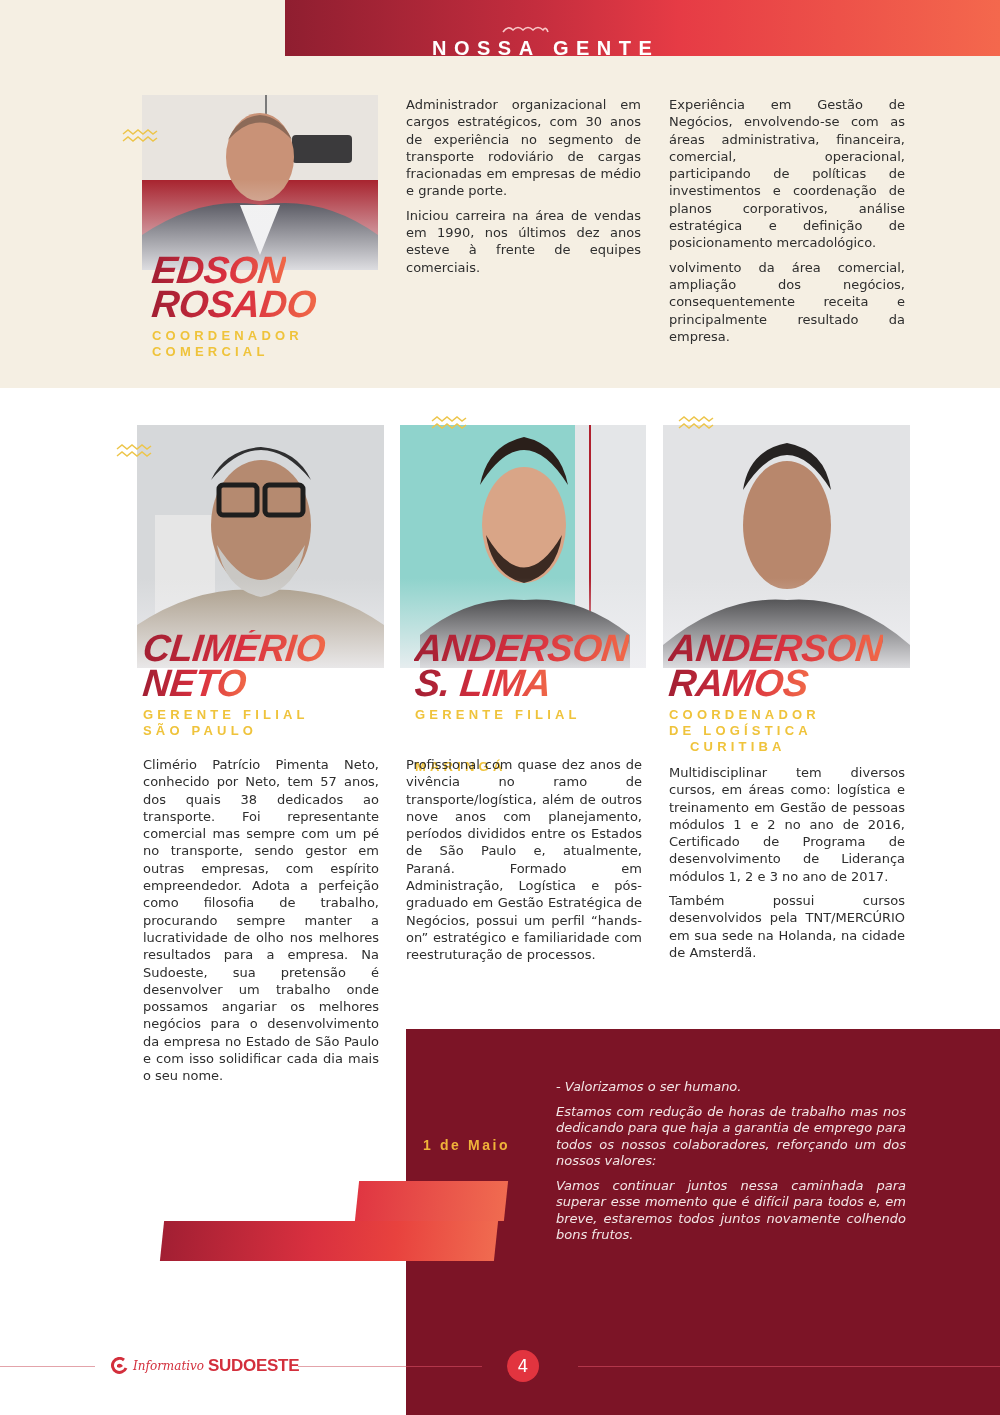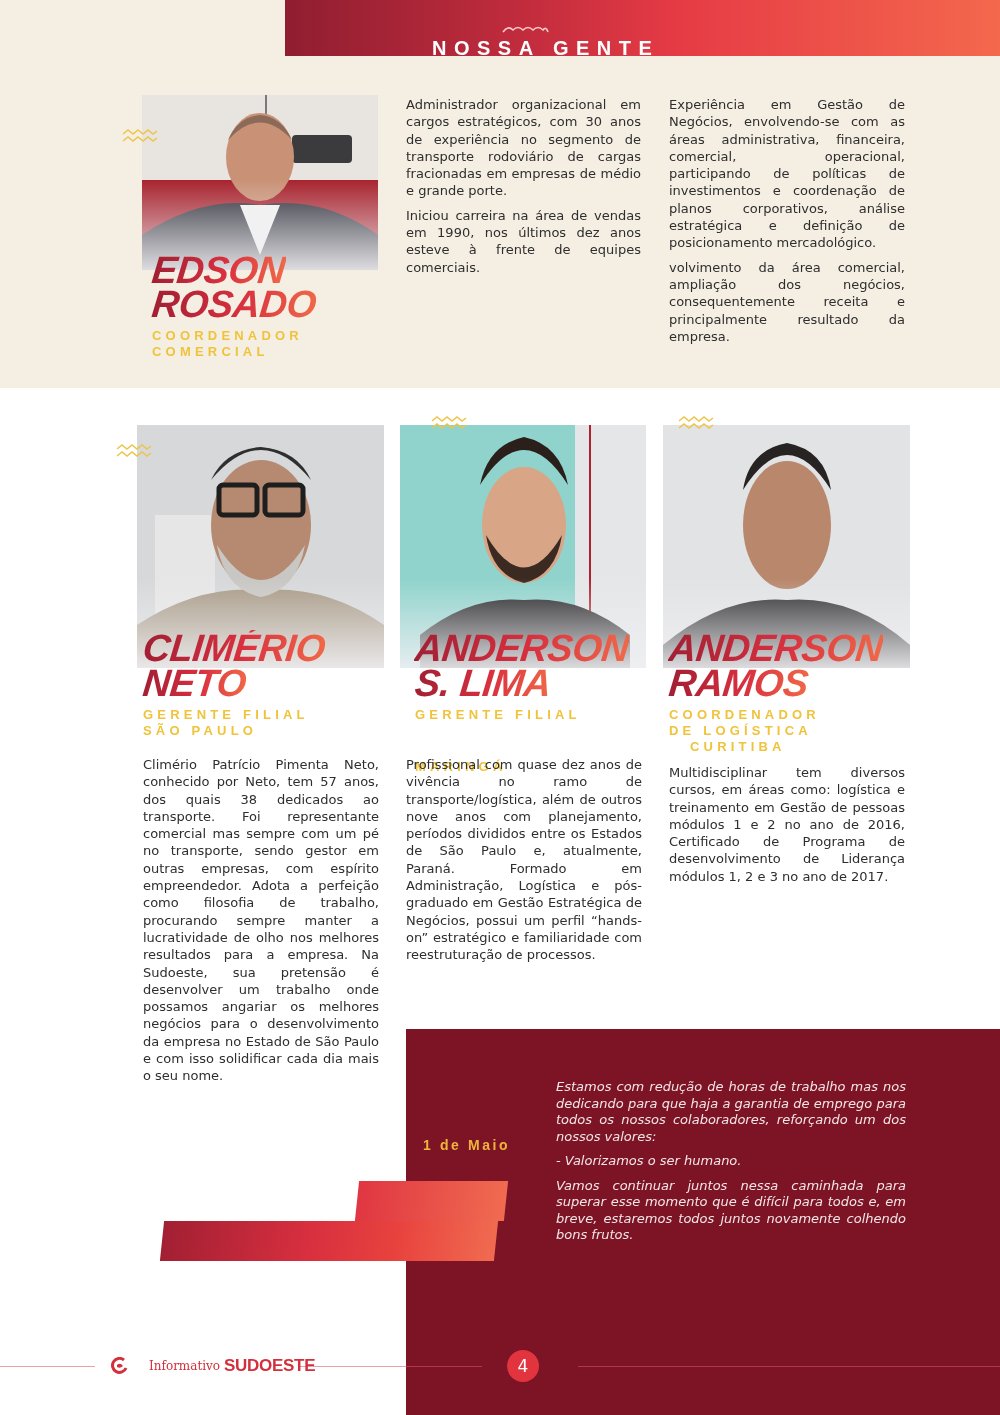--- a/index.html
+++ b/index.html
@@ -47,21 +47,21 @@
   .tribute-text p { margin-bottom: 8px; }
 
   .footer-line { position: absolute; height: 1px; top: 1366px; }
   .fl1 { left: 0; width: 95px; background: #e3a3aa; }
   .fl2 { left: 298px; width: 108px; background: #e3a3aa; }
   .fl3 { left: 406px; width: 76px; background: #b3364a; }
   .fl4 { left: 578px; width: 422px; background: #b3364a; }
 
   .logo { position: absolute; left: 111px; top: 1353px; height: 26px; display: flex; align-items: center; gap: 4px; }
   .logo-icon { width: 18px; height: 18px; }
-  .logo-script { font-family: "DejaVu Serif", serif; font-size: 12px; color: #d32f3c; margin-left: 16px; }
+  .logo-script { font-family: "DejaVu Serif", serif; font-style: italic; font-size: 12px; color: #d32f3c; }
   .logo-brand { font-family: "Liberation Sans", sans-serif; font-weight: bold; font-size: 17px; color: #d32f3c; letter-spacing: -0.3px; text-align: right; }
 
   .page-num { position: absolute; left: 507px; top: 1350px; width: 32px; height: 32px; border-radius: 50%;
     background: #e2343f; color: #fff; font-family: "DejaVu Sans", sans-serif; font-size: 17px;
     display: flex; align-items: center; justify-content: center; }
 </style>
 </head>
 <body>
 
 <div class="beige"></div>
@@ -165,29 +165,30 @@
   <path d="M1 6 L6 2 L11 6 L16 2 L21 6 L26 2 L31 6 L35 3" fill="none" stroke="#edc54a" stroke-width="1.5"></path>
   <path d="M1 13 L6 9 L11 13 L16 9 L21 13 L26 9 L31 13 L35 10" fill="none" stroke="#edc54a" stroke-width="1.5"></path>
 </svg>
 <div class="name" style="left:669px;top:630px;">ANDERSON</div>
 <div class="name" style="left:669px;top:665px;">RAMOS</div>
 <div class="role" style="left:669px;top:707px;">COORDENADOR</div>
 <div class="role" style="left:669px;top:723px;">DE LOGÍSTICA</div>
 <div class="role" style="left:669px;top:739px;margin-left:21px;">CURITIBA</div>
 <div class="body-text" style="left:669px;top:764px;width:236px;">
   <p>Multidisciplinar tem diversos cursos, em áreas como: logística e treinamento em Gestão de pessoas módulos 1 e 2 no ano de 2016, Certificado de Programa de desenvolvimento de Liderança módulos 1, 2 e 3 no ano de 2017.</p>
+  <p>Também possui cursos desenvolvidos pela TNT/MERCÚRIO em sua sede na Holanda, na cidade de Amsterdã.</p>
 </div>
 
 <div class="tribute"></div>
 <div class="tribute-date">1 de Maio</div>
 <div class="tribute-title tt1">DIA DO</div>
 <div class="tribute-title tt2">TRABALHADOR</div>
 <div class="tribute-text">
+  <p>- Valorizamos o ser humano.</p>
   <p>Estamos com redução de horas de trabalho mas nos dedicando para que haja a garantia de emprego para todos os nossos colaboradores, reforçando um dos nossos valores:</p>
-  <p>- Valorizamos o ser humano.</p>
   <p>Vamos continuar juntos nessa caminhada para superar esse momento que é difícil para todos e, em breve, estaremos todos juntos novamente colhendo bons frutos.</p>
 </div>
 
 <div class="footer-line fl1"></div>
 <div class="footer-line fl2"></div>
 <div class="footer-line fl3"></div>
 <div class="footer-line fl4"></div>
 
 <div class="logo">
   <svg class="logo-icon" viewBox="0 0 18 18">

